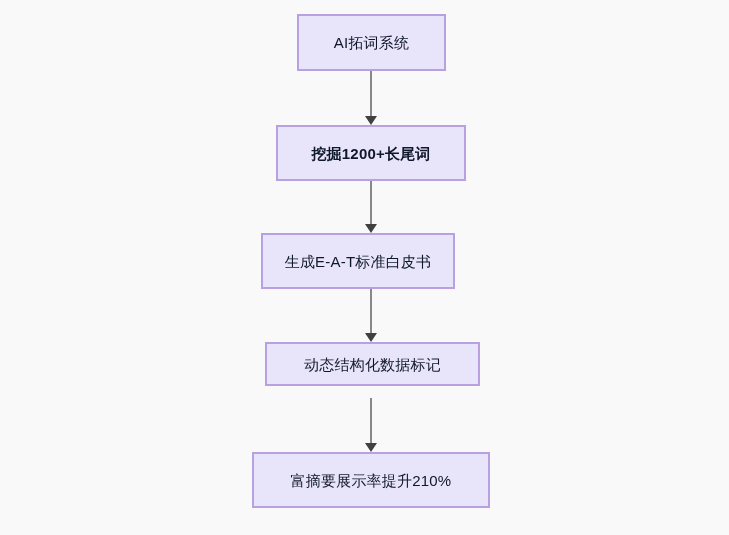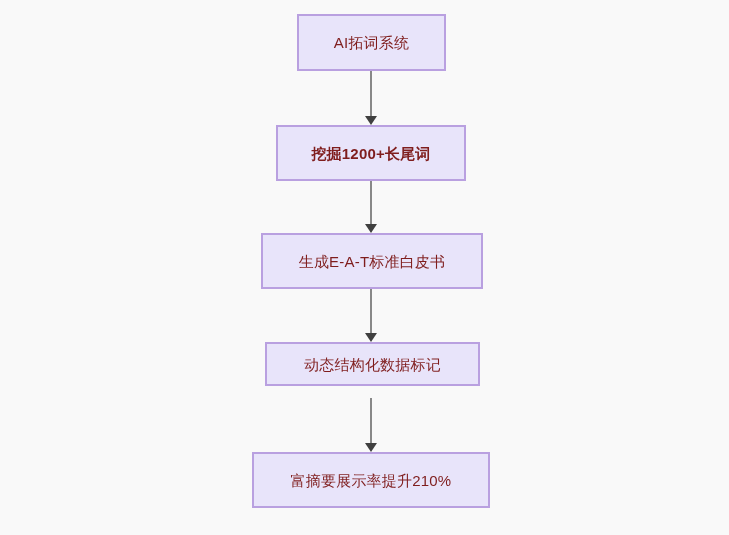--- a/index.html
+++ b/index.html
@@ -30,21 +30,21 @@
     align-items: center;
     justify-content: center;
     color: #333333;
     font-size: 15px;
     line-height: 1;
     letter-spacing: 0.2px;
     white-space: nowrap;
   }
   .node-label {
     display: block;
-    color: #7f1d1d;
+    color: #0f172a;
   }
   .connector {
     position: absolute;
     width: 12px;
     display: flex;
     flex-direction: column;
     align-items: center;
   }
   .connector-line {
     width: 2px;
@@ -86,21 +86,21 @@
   </div>
 
   <div class="node" style="left: 297px; top: 14px; width: 149px; height: 57px;">
     <span class="node-label">AI拓词系统</span>
   </div>
 
   <div class="node" style="left: 276px; top: 125px; width: 190px; height: 56px; font-weight: bold;">
     <span class="node-label">挖掘1200+长尾词</span>
   </div>
 
-  <div class="node" style="left: 261px; top: 233px; width: 222px; height: 56px;">
+  <div class="node" style="left: 261px; top: 233px; width: 194px; height: 56px;">
     <span class="node-label">生成E-A-T标准白皮书</span>
   </div>
 
   <div class="node" style="left: 265px; top: 342px; width: 215px; height: 44px;">
     <span class="node-label">动态结构化数据标记</span>
   </div>
 
   <div class="node" style="left: 252px; top: 452px; width: 238px; height: 56px;">
     <span class="node-label">富摘要展示率提升210%</span>
   </div>

